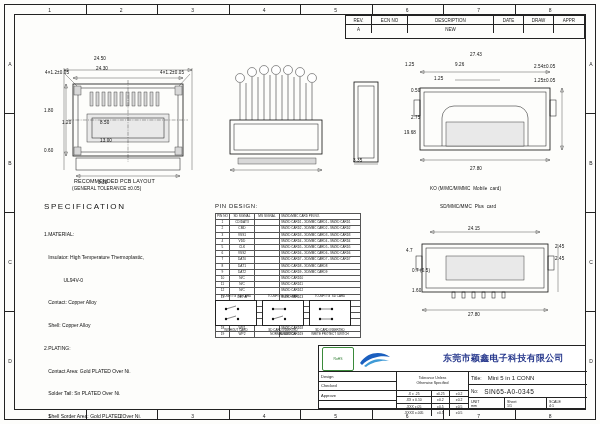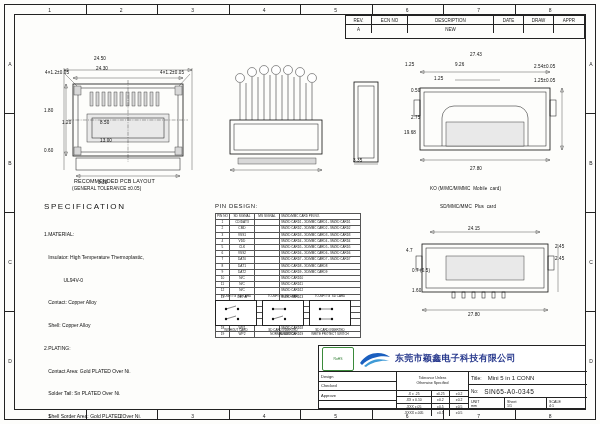--- a/index.html
+++ b/index.html
@@ -54,21 +54,21 @@
   .dot{fill:#111;}
   .wht{fill:#fff;stroke:#111;stroke-width:.45;}
 
   
   .optbox{position:absolute;border:1px solid #222;box-sizing:border-box;background:#fff;}
   .optcap{position:absolute;font-size:3px;text-align:center;line-height:4px;white-space:pre;}
 
   
   .titleblk{position:absolute;left:318px;top:345px;width:268px;height:64px;border:1px solid #222;box-sizing:border-box;background:#fff;}
   .tb-brand{position:absolute;left:0;top:0;width:268px;height:26px;border-bottom:1px solid #222;box-sizing:border-box;display:flex;align-items:center;}
-  .tb-company{font-size:9px;color:#2b3c8f;font-weight:bold;letter-spacing:.3px;}
+  .tb-company{font-size:9px;color:#2b3c8f;font-weight:bold;letter-spacing:.3px;margin-left:48px;}
   .tb-lower{position:absolute;left:0;top:26px;width:268px;height:38px;display:flex;}
   .tb-left{width:78px;border-right:1px solid #222;box-sizing:border-box;}
   .tb-mid{width:72px;border-right:1px solid #222;box-sizing:border-box;}
   .tb-right{width:118px;box-sizing:border-box;}
   .tbrow{height:9.5px;border-bottom:1px solid #222;box-sizing:border-box;font-size:4px;display:flex;align-items:center;padding-left:2px;}
   .tbrow:last-child{border-bottom:none;}
   .tolbox{height:19px;border-bottom:1px solid #222;box-sizing:border-box;font-size:3.6px;display:flex;align-items:center;justify-content:center;text-align:center;line-height:5px;white-space:pre;}
   .tolrow{height:6.3px;border-bottom:1px solid #222;box-sizing:border-box;font-size:3.4px;display:flex;align-items:center;}
   .tolrow span{display:inline-block;text-align:center;}
   .tolrow .a{width:34px;border-right:1px solid #222;height:100%;line-height:6.3px;}

